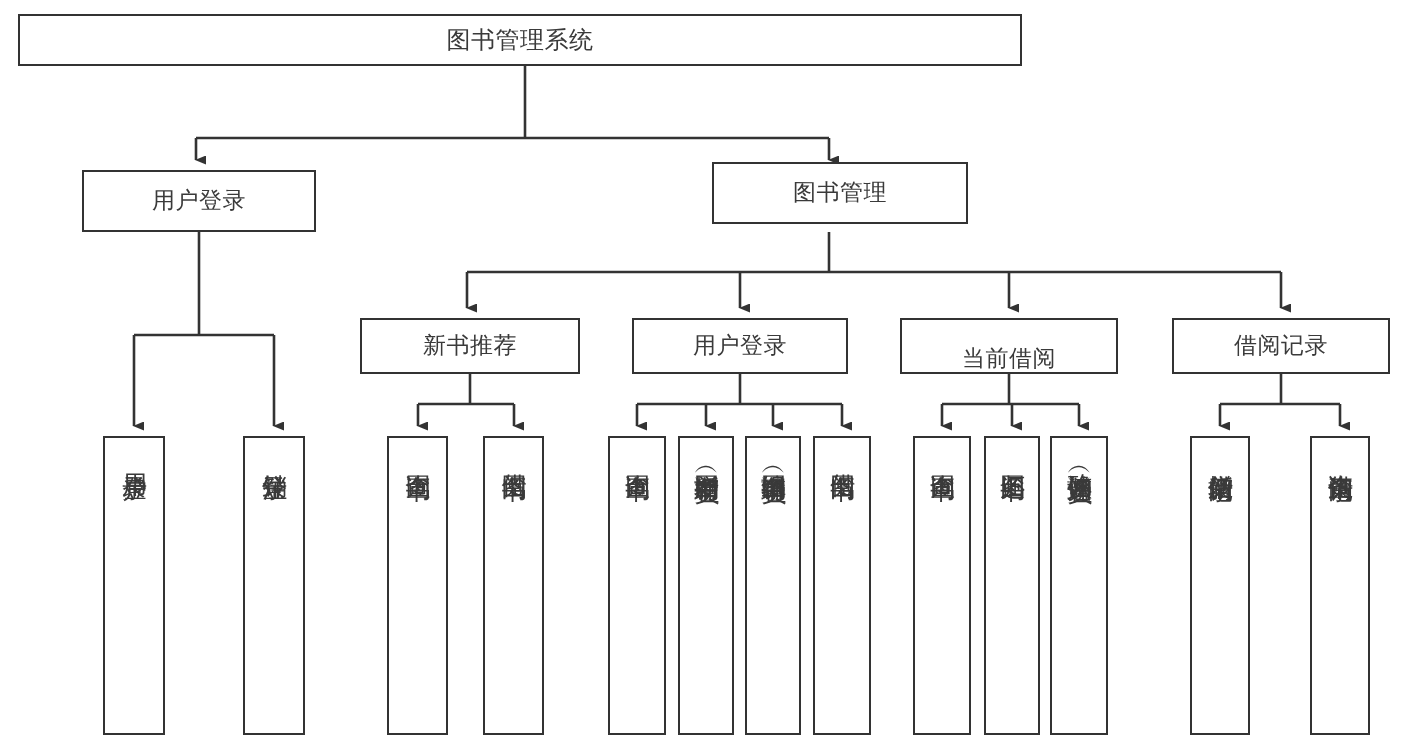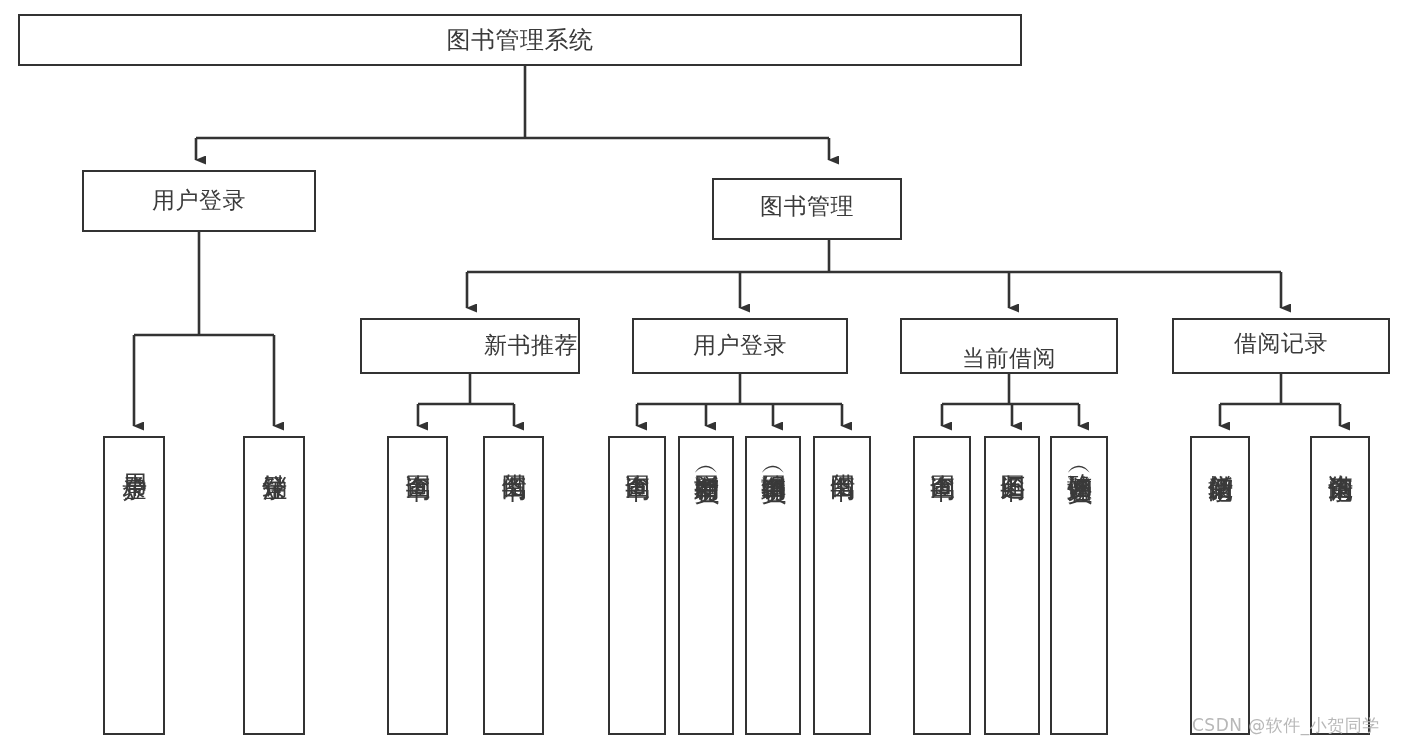--- a/index.html
+++ b/index.html
@@ -126,34 +126,34 @@
     </g>
   </svg>
 
   <div class="node root horizontal" id="node-root" style="left: 18px; top: 14px; width: 1004px; height: 52px;">
     <span class="node-label">图书管理系统</span>
   </div>
 
   <div class="node horizontal" id="node-l2-0" style="left: 82px; top: 170px; width: 234px; height: 62px;">
     <span class="node-label">用户登录</span>
   </div>
-  <div class="node horizontal" id="node-l2-1" style="left: 712px; top: 178px; width: 190px; height: 62px; font-family: Liberation Mono, monospace;">
+  <div class="node horizontal" id="node-l2-1" style="left: 712px; top: 162px; width: 256px; height: 62px;">
     <span class="node-label">图书管理</span>
   </div>
 
-  <div class="node horizontal" id="node-l3-0" style="left: 360px; top: 318px; width: 220px; height: 56px; justify-content: flex-end;">
+  <div class="node horizontal" id="node-l3-0" style="left: 360px; top: 318px; width: 220px; height: 56px;">
     <span class="node-label">新书推荐</span>
   </div>
   <div class="node horizontal" id="node-l3-1" style="left: 632px; top: 318px; width: 216px; height: 56px;">
     <span class="node-label">用户登录</span>
   </div>
   <div class="node horizontal" id="node-l3-2" style="left: 900px; top: 318px; width: 218px; height: 56px; align-items: flex-end;">
     <span class="node-label">当前借阅</span>
   </div>
-  <div class="node horizontal" id="node-l3-3" style="left: 1172px; top: 318px; width: 218px; height: 56px; font-family: Liberation Mono, monospace;">
+  <div class="node horizontal" id="node-l3-3" style="left: 1172px; top: 318px; width: 218px; height: 56px;">
     <span class="node-label">借阅记录</span>
   </div>
 
   <div class="node vertical" id="node-leaf-0" style="left: 103px; top: 436px; width: 62px; height: 299px;">
     <span class="node-label">用户登录</span>
   </div>
   <div class="node vertical" id="node-leaf-1" style="left: 243px; top: 436px; width: 62px; height: 299px;">
     <span class="node-label">注销登录</span>
   </div>
   <div class="node vertical" id="node-leaf-2" style="left: 387px; top: 436px; width: 61px; height: 299px;">
@@ -183,15 +183,14 @@
   <div class="node vertical" id="node-leaf-10" style="left: 1050px; top: 436px; width: 58px; height: 299px;">
     <span class="node-label">确认归还（管理员）</span>
   </div>
   <div class="node vertical" id="node-leaf-11" style="left: 1190px; top: 436px; width: 60px; height: 299px;">
     <span class="node-label">新增借阅记录</span>
   </div>
   <div class="node vertical" id="node-leaf-12" style="left: 1310px; top: 436px; width: 60px; height: 299px;">
     <span class="node-label">查询借阅记录</span>
   </div>
 
-  <div class="watermark" id="watermark" style="left: 1192px; top: 714px; color: rgb(184, 184, 184);">CSDN @软件_小贺同学</div>
 
 </div>
 
 </body></html>

